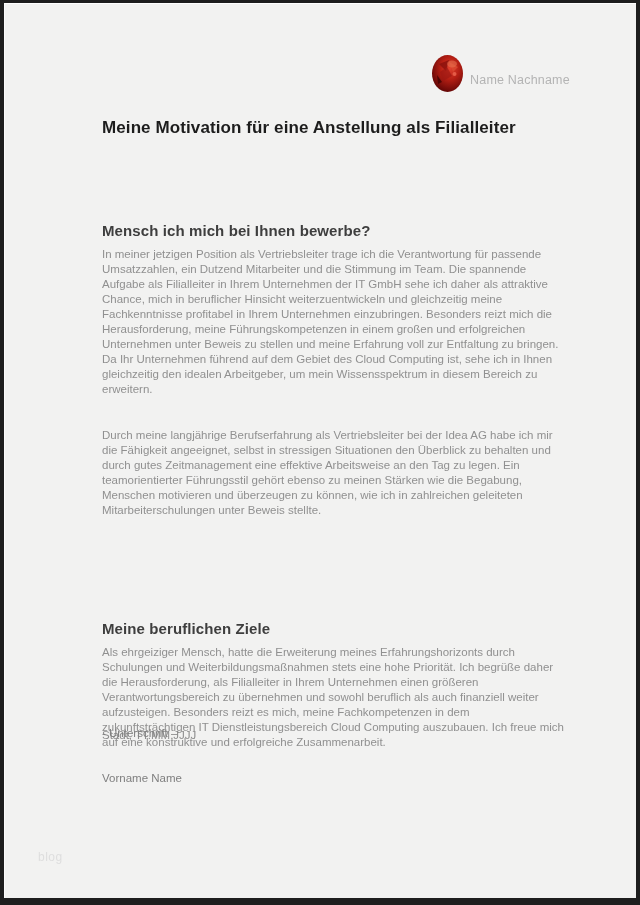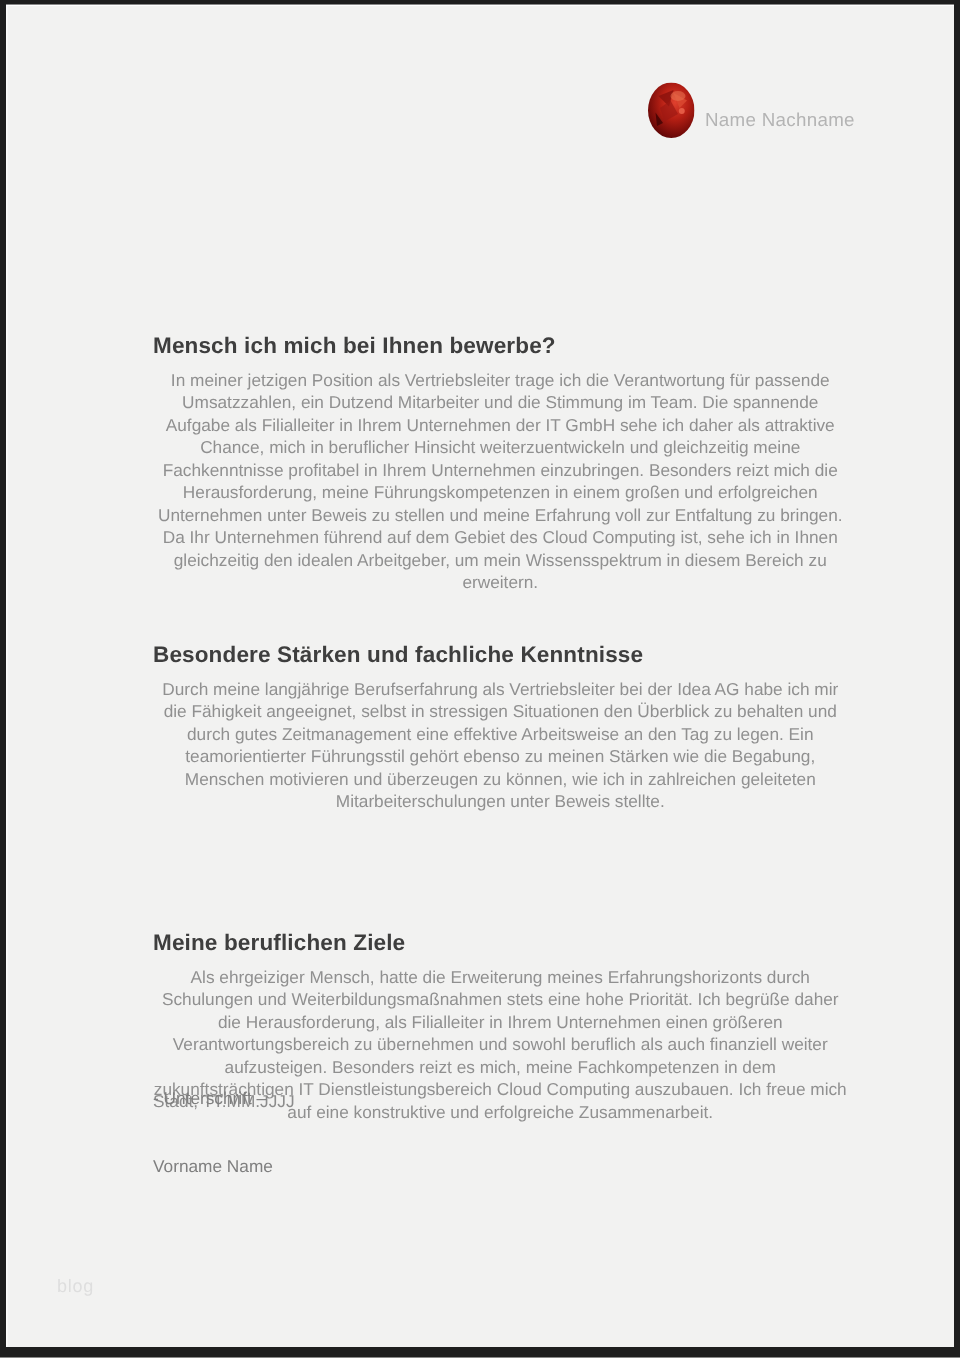--- a/index.html
+++ b/index.html
@@ -56,21 +56,21 @@
     font-size: 15px;
     font-weight: bold;
     color: #3e3e3e;
     margin: 0 0 8px 0;
     letter-spacing: 0.1px;
   }
   .section p {
     font-size: 11.5px;
     line-height: 15px;
     color: #909090;
-    text-align: center;
+    text-align: left;
   }
   .sec-1 { top: 219px; }
   .sec-2 { top: 425px; }
   .sec-3 { top: 575px; margin-top: 42px; }
   .place-date {
     position: absolute;
     top: 726px;
     left: 98px; width: 463px;
     font-size: 11.5px;
     color: #8c8c8c;
@@ -116,29 +116,29 @@
         <polygon points="8,17 15,12 20,21 11,26" fill="#9c1812" opacity="0.7"></polygon>
         <polygon points="17,7 26,12 21,17" fill="#d94730" opacity="0.9"></polygon>
         <polygon points="5,20 10,27 6,29" fill="#3f0303" opacity="0.8"></polygon>
         <ellipse cx="20" cy="9" rx="5" ry="3.4" fill="#ea7452" opacity="0.55"></ellipse>
         <circle cx="22.5" cy="19" r="2" fill="#e8604a" opacity="0.9"></circle>
       </svg>
     </span>
     <span class="holder-name">Name Nachname</span>
   </div>
 
+  <h1 class="doc-title">Meine Motivation für eine Anstellung als Filialleiter</h1>
 
 
   <div class="section sec-1">
     <h2>Mensch ich mich bei Ihnen bewerbe?</h2>
     <p>In meiner jetzigen Position als Vertriebsleiter trage ich die Verantwortung für passende Umsatzzahlen, ein Dutzend Mitarbeiter und die Stimmung im Team. Die spannende Aufgabe als Filialleiter in Ihrem Unternehmen der IT GmbH sehe ich daher als attraktive Chance, mich in beruflicher Hinsicht weiterzuentwickeln und gleichzeitig meine Fachkenntnisse profitabel in Ihrem Unternehmen einzubringen. Besonders reizt mich die Herausforderung, meine Führungskompetenzen in einem großen und erfolgreichen Unternehmen unter Beweis zu stellen und meine Erfahrung voll zur Entfaltung zu bringen. Da Ihr Unternehmen führend auf dem Gebiet des Cloud Computing ist, sehe ich in Ihnen gleichzeitig den idealen Arbeitgeber, um mein Wissensspektrum in diesem Bereich zu erweitern.</p>
   </div>
 
   <div class="section sec-2">
-    <h2>Besondere Stärken und fachliche Kenntnisse</h2>
     <p>Durch meine langjährige Berufserfahrung als Vertriebsleiter bei der Idea AG habe ich mir die Fähigkeit angeeignet, selbst in stressigen Situationen den Überblick zu behalten und durch gutes Zeitmanagement eine effektive Arbeitsweise an den Tag zu legen. Ein teamorientierter Führungsstil gehört ebenso zu meinen Stärken wie die Begabung, Menschen motivieren und überzeugen zu können, wie ich in zahlreichen geleiteten Mitarbeiterschulungen unter Beweis stellte.</p>
   </div>
 
   <div class="section sec-3">
     <h2>Meine beruflichen Ziele</h2>
     <p>Als ehrgeiziger Mensch, hatte die Erweiterung meines Erfahrungshorizonts durch Schulungen und Weiterbildungsmaßnahmen stets eine hohe Priorität. Ich begrüße daher die Herausforderung, als Filialleiter in Ihrem Unternehmen einen größeren Verantwortungsbereich zu übernehmen und sowohl beruflich als auch finanziell weiter aufzusteigen. Besonders reizt es mich, meine Fachkompetenzen in dem zukunftsträchtigen IT Dienstleistungsbereich Cloud Computing auszubauen. Ich freue mich auf eine konstruktive und erfolgreiche Zusammenarbeit.</p>
   </div>
 
   <div class="place-date">Stadt, TT.MM.JJJJ</div>
   <div class="sig-label">- Unterschrift –</div>

